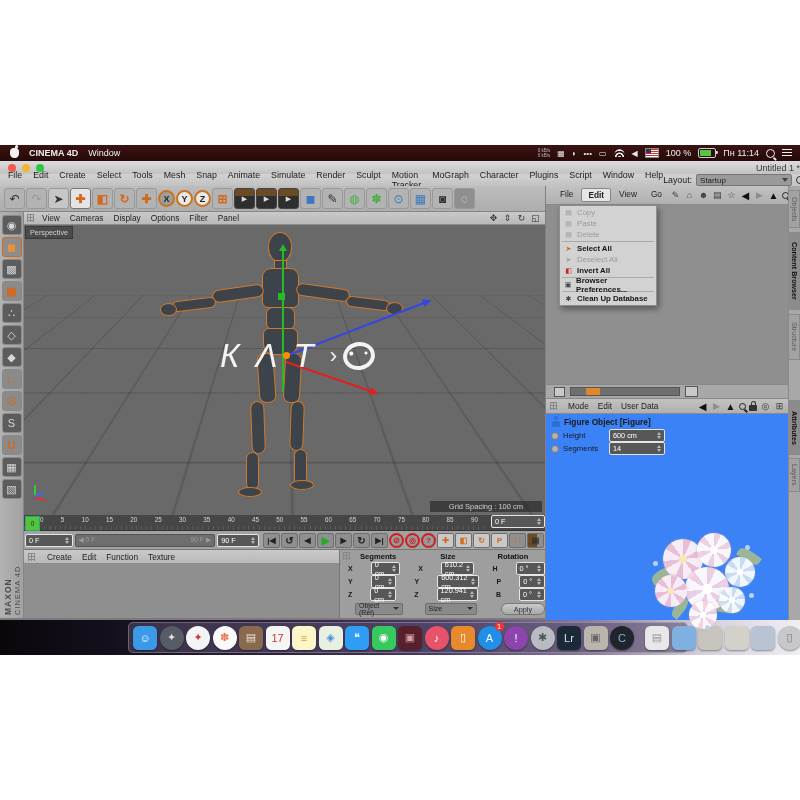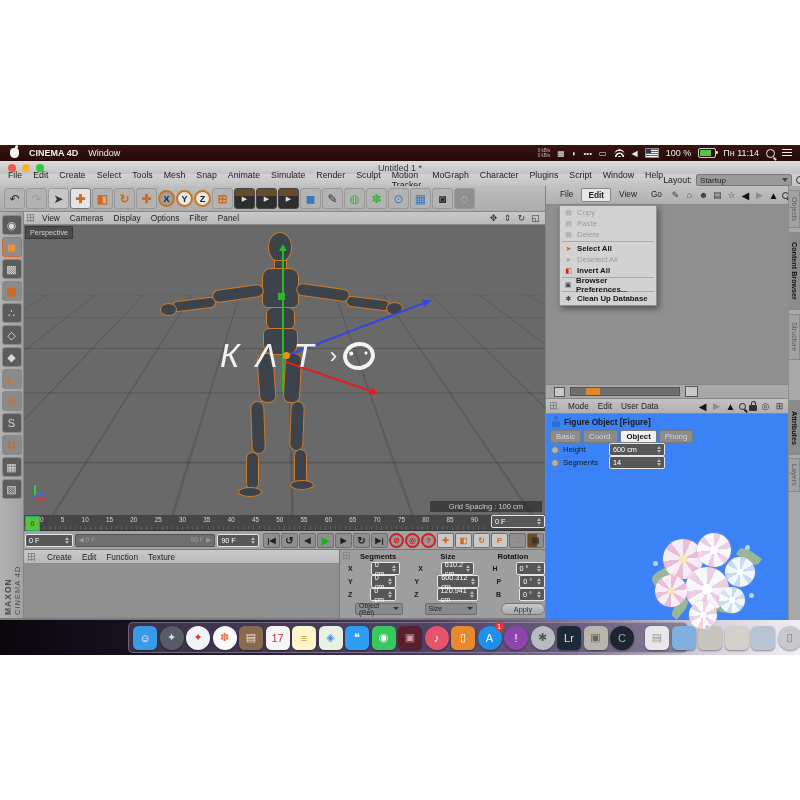--- a/index.html
+++ b/index.html
@@ -27,21 +27,21 @@
   .batt::after{content:"";position:absolute;right:-3px;top:2px;width:2px;height:3px;background:#ccc;border-radius:0 1px 1px 0;}
   .mag{width:7px;height:7px;border:1.4px solid #eee;border-radius:50%;position:relative;}
   .mag::after{content:"";position:absolute;right:-3px;bottom:-3px;width:4px;height:1.6px;background:#eee;transform:rotate(45deg);border-radius:1px;}
   .listic{width:10px;height:8px;background:repeating-linear-gradient(#eee 0 1.2px,transparent 1.2px 3px);}
 
   
   #titlebar{left:0;top:16px;width:800px;height:13px;background:linear-gradient(#dcdcdc,#c2c2c2);
     border-bottom:1px solid #8d8d8d;display:flex;align-items:center;}
   .tl{width:8px;height:8px;border-radius:50%;margin-left:6px;}
   .tl.r{background:#f25a53;margin-left:8px;}.tl.y{background:#f5b32f;}.tl.g{background:#2bc93f;}
-  #wintitle{position:absolute;left:0;right:0;text-align:center;font-size:9px;color:#3a3a3a;}
+  #wintitle{position:absolute;left:0;right:0;text-align:right;font-size:9px;color:#3a3a3a;}
 
   
   #menurow{left:0;top:29px;width:800px;height:12px;background:linear-gradient(#d2d2d2,#c2c2c2);
     display:flex;align-items:center;font-size:8.8px;color:#1c1c1c;border-bottom:1px solid #9a9a9a;}
   #appmenus{display:flex;gap:11px;padding-left:8px;}
   #appmenus span{cursor:default;}
   #layoutbox{margin-left:auto;display:flex;align-items:center;gap:4px;padding-right:6px;}
   #layout-dd{width:88px;height:10px;background:#9a9a9a;border:1px solid #777;border-radius:2px;
     font-size:8px;color:#222;display:flex;align-items:center;padding:0 3px;}
   #layout-dd .car{margin-left:auto;width:0;height:0;border-left:3px solid transparent;border-right:3px solid transparent;border-top:4px solid #444;}
@@ -816,26 +816,20 @@
               <button class="pic ic-mag"><span class="glyph"></span></button>
               <button class="pic ic-lock"><span class="glyph"></span></button>
               <button class="pic"><span class="glyph">◎</span></button>
               <button class="pic"><span class="glyph">⊞</span></button>
         </div>
       </div>
       <div id="attr-obj">
         <span class="figicon"></span>
         <span>Figure Object [Figure]</span>
       </div>
-      <div id="attr-tabs">
-        <span class="atab lbl">Basic</span>
-            <span class="atab lbl">Coord.</span>
-            <span class="atab lbl active">Object</span>
-            <span class="atab lbl">Phong</span>
-      </div>
       <div class="prow">
         <span class="adot"></span>
         <span class="plab">Height</span>
         <div class="fld pfld">
               <span>600 cm</span>
               <span class="step">
                 <i class="up"></i>
                 <i class="dn"></i>
               </span>
             </div>

